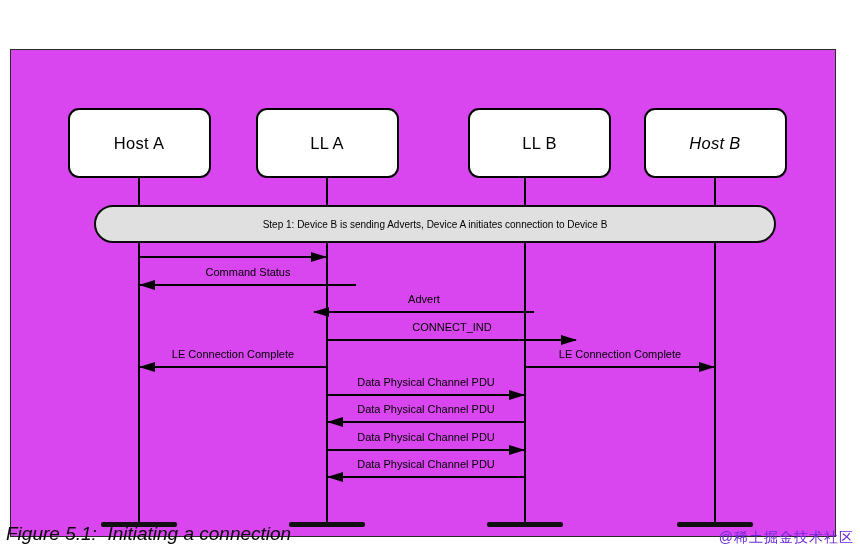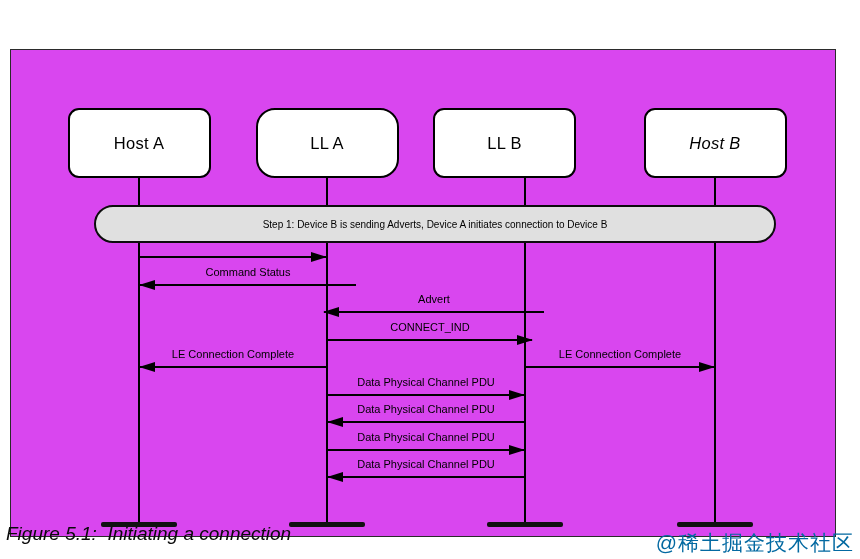--- a/index.html
+++ b/index.html
@@ -128,66 +128,66 @@
     top: 523px;
     font-size: 19px;
     font-style: italic;
     color: #0a0a0a;
     white-space: pre;
   }
   #watermark {
     position: absolute;
     right: 6px;
     top: 529px;
-    font-size: 21px;
-    color: #0369a1;
+    font-size: 14px;
+    color: #6d28d9;
     letter-spacing: 1px;
   }
 </style>
 </head>
 <body>
 
 <div id="stage">
   <div id="frame">
     <div id="diagram-layer">
         <div class="lifeline" style="left: 127px;"></div>
         <div class="endbar" style="left: 90px;"></div>
         <div class="actor-box" style="left: 56.5px;">
           <span class="actor-label">Host A</span>
         </div>
         <div class="lifeline" style="left: 315px;"></div>
         <div class="endbar" style="left: 278px;"></div>
-        <div class="actor-box" style="left: 244.5px; border-radius: 19px;">
+        <div class="actor-box" style="left: 244.5px;">
           <span class="actor-label">LL A</span>
         </div>
         <div class="lifeline" style="left: 513px;"></div>
         <div class="endbar" style="left: 476px;"></div>
-        <div class="actor-box" style="left: 422px;">
+        <div class="actor-box" style="left: 457px;">
           <span class="actor-label">LL B</span>
         </div>
         <div class="lifeline" style="left: 703px;"></div>
         <div class="endbar" style="left: 666px;"></div>
         <div class="actor-box" style="left: 632.5px; font-style: italic;">
           <span class="actor-label">Host B</span>
         </div>
         <div class="message" style="left: 129px; width: 186px; top: 190px;">
           <div class="msg-line"></div>
           <div class="msg-arrow right"></div>
         </div>
         <div class="message" style="left: 129px; width: 216px; top: 217.5px;">
           <div class="msg-label">Command Status</div>
           <div class="msg-line"></div>
           <div class="msg-arrow left"></div>
         </div>
-        <div class="message" style="left: 313px; width: 196px; top: 245px; padding-left: 24px;">
+        <div class="message" style="left: 303px; width: 196px; top: 245px; padding-left: 24px;">
           <div class="msg-label">Advert</div>
           <div class="msg-line"></div>
           <div class="msg-arrow left"></div>
         </div>
-        <div class="message" style="left: 317px; width: 204px; top: 272.5px;">
+        <div class="message" style="left: 317px; width: 204px; top: 272.5px; padding-left: 44px;">
           <div class="msg-label">CONNECT_IND</div>
           <div class="msg-line"></div>
           <div class="msg-arrow right"></div>
         </div>
         <div class="message" style="left: 129px; width: 186px; top: 300px;">
           <div class="msg-label">LE Connection Complete</div>
           <div class="msg-line"></div>
           <div class="msg-arrow left"></div>
         </div>
         <div class="message" style="left: 515px; width: 188px; top: 300px;">

